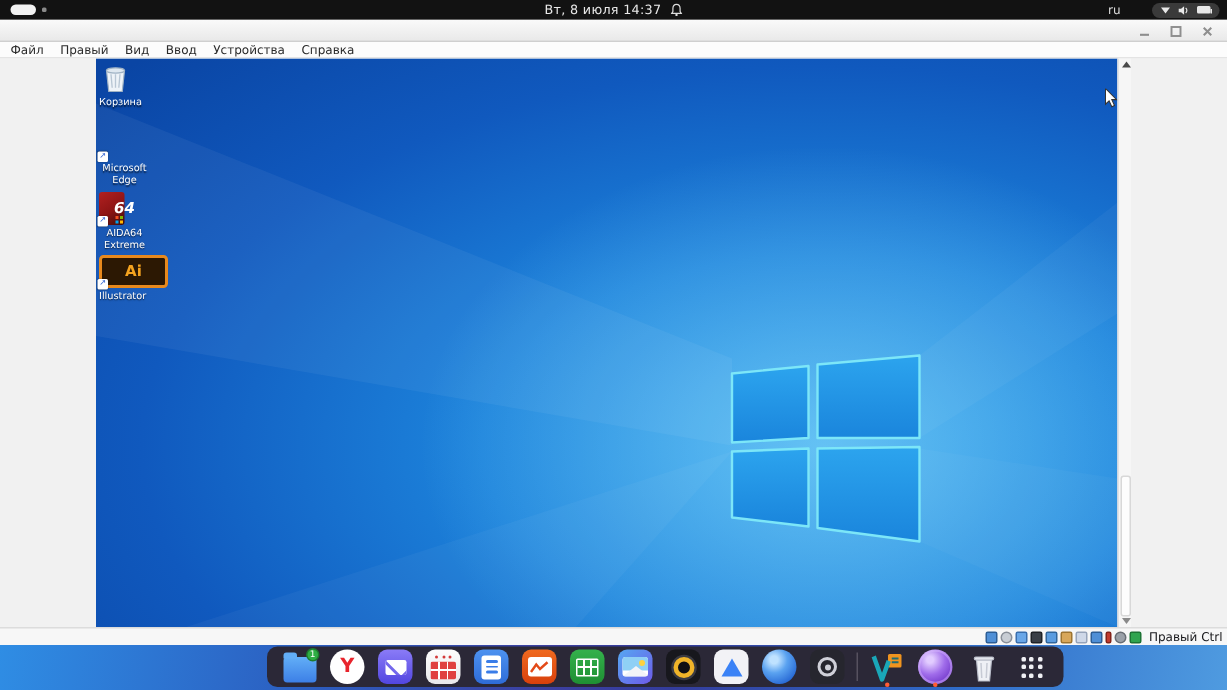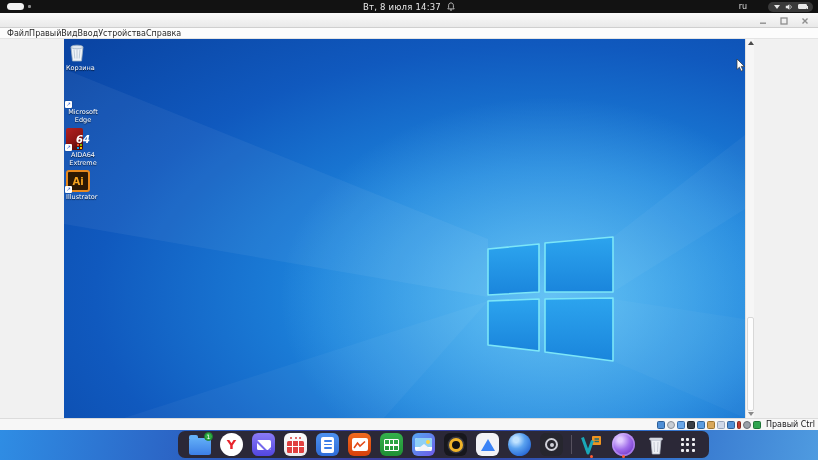--- a/index.html
+++ b/index.html
@@ -34,21 +34,21 @@
     background:#f1f1f1; }
   #vb-titlebar { position:relative; height:15px;
     background:linear-gradient(#fafafa,#e9e9e9); border-bottom:1px solid #cfcfcf;
     display:flex; align-items:center; justify-content:center; }
   #vb-title { font-size:9px; font-weight:bold; color:#3c3c3c; }
   #vb-winbtns { position:absolute; right:8px; top:2px; display:flex; gap:10px; }
   .winbtn { width:11px; height:11px; display:flex; align-items:center;
     justify-content:center; }
   .winbtn svg { width:8px; height:8px; }
   #vb-menubar { height:11px; background:#fcfcfc; border-bottom:1px solid #e4e4e4;
-    display:flex; align-items:center; padding:0 7px; }
+    display:flex; align-items:center; gap:11px; padding:0 7px; }
   .menu-item { font-size:8px; color:#2a2a2a; white-space:nowrap; }
 
   #vb-client { position:relative; height:379px; background:#f1f1f1; overflow:hidden; }
 
   
   #vm-screen { position:absolute; left:64px; top:0; width:681px; height:379px;
     overflow:hidden; background:#0c53b8; }
   #wallpaper { position:absolute; left:0; top:0; width:681px; height:379px; }
 
   
@@ -64,21 +64,21 @@
   .edge-circle { width:21px; height:21px; border-radius:50%; margin:1px auto 0;
     background:radial-gradient(circle at 30% 75%, #45d6a3 0 28%, #2aa3d8 55%, #1668cf 80%, #1a4fc0 100%);
     box-shadow:inset -2px -2px 3px rgba(10,40,120,.55), inset 2px 2px 2px rgba(255,255,255,.35); }
   .aida { width:16px; height:22px; border-radius:2px;
     background:linear-gradient(145deg,#b22020 0%, #8c1414 55%, #3a0d0d 100%);
     color:#fff; font-weight:bold; font-style:italic; font-size:10px;
     display:flex; align-items:center; justify-content:center; position:relative;padding-left:17px; }
   .aida-flag { position:absolute; right:1px; bottom:1px; width:5px; height:5px;
     display:grid; grid-template-columns:1fr 1fr; gap:.5px; }
   .aida-flag i { display:block; }
-  .ai-icon { width:24px; height:22px; border-radius:3px; background:#2c1803;
+  .ai-icon { width:46px; height:22px; border-radius:3px; background:#2c1803;
     border:2px solid #e8891d; color:#f5a31f; font-weight:bold; font-size:10px;
     display:flex; align-items:center; justify-content:center; }
 
   
   #cursor { position:absolute; left:672px; top:20px; width:9px; height:13px; z-index:5; }
 
   
   #vscroll { position:absolute; left:745px; top:0; width:9px; height:379px;
     background:#f6f6f6; border-left:1px solid #e2e2e2; }
   .scr-arrow { position:absolute; left:1.5px; width:0; height:0;

